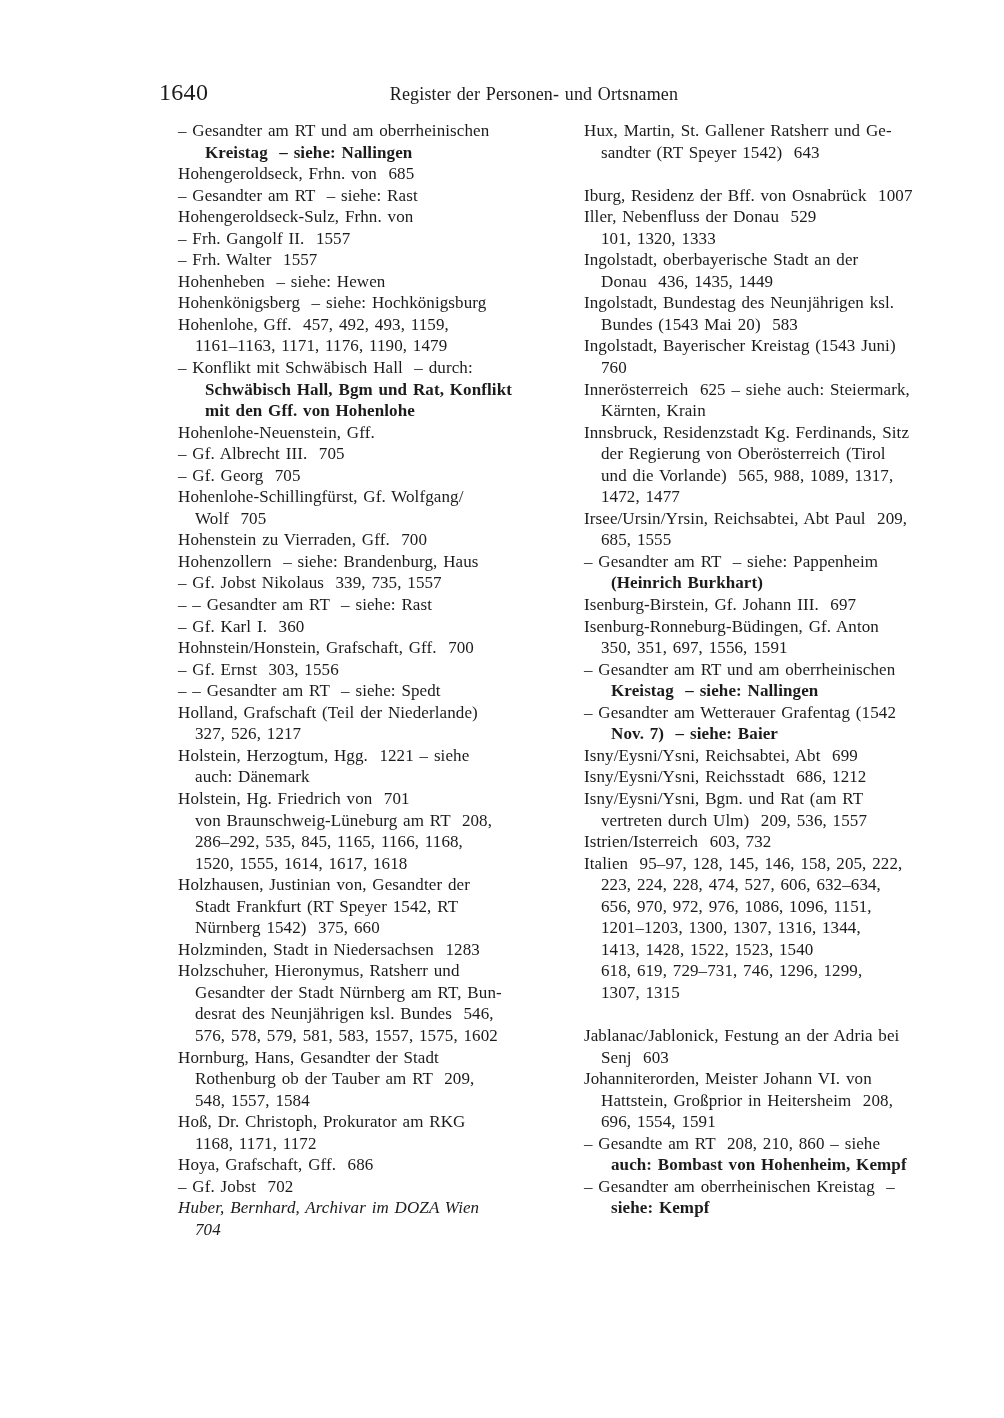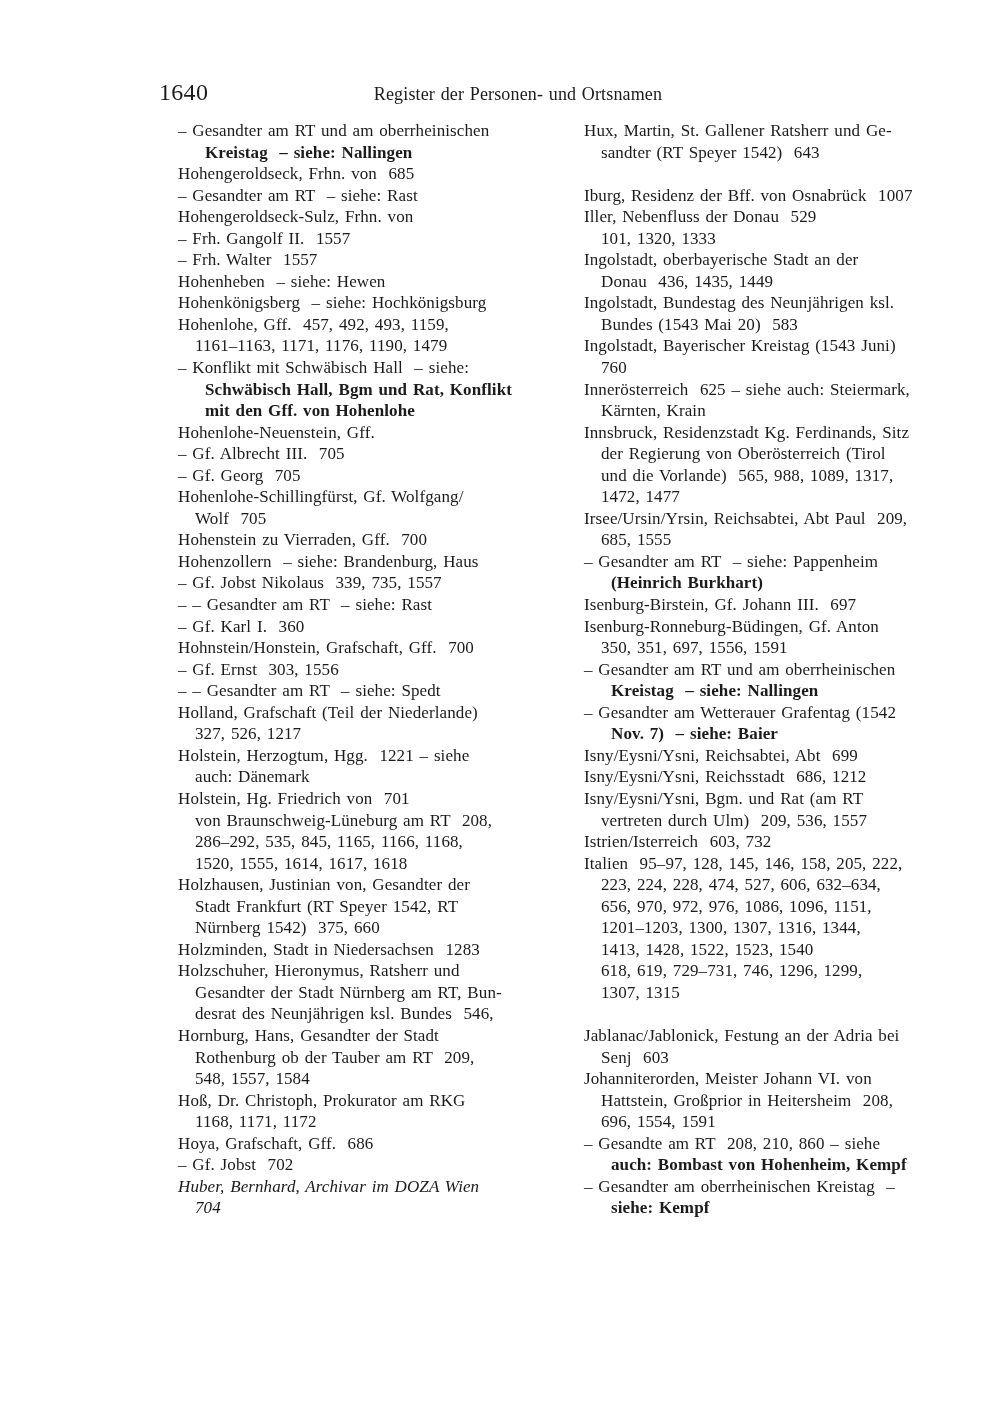--- a/index.html
+++ b/index.html
@@ -19,21 +19,21 @@
   .page-number {
     position: absolute;
     left: 159px;
     top: 80px;
     font-size: 24px;
     line-height: 24px;
     letter-spacing: 0.3px;
   }
   .running-header {
     position: absolute;
-    left: 518px;
+    left: 534px;
     top: 83px;
     transform: translateX(-50%);
     font-size: 18px;
     line-height: 22px;
     white-space: nowrap;
     letter-spacing: 0.15px;
     word-spacing: 1px;
   }
   .col {
     position: absolute;
@@ -66,21 +66,21 @@
       <div class="line i2">Kreistag  – siehe: Nallingen</div>
       <div class="line">Hohengeroldseck, Frhn. von  685</div>
       <div class="line">– Gesandter am RT  – siehe: Rast</div>
       <div class="line">Hohengeroldseck-Sulz, Frhn. von</div>
       <div class="line">– Frh. Gangolf II.  1557</div>
       <div class="line">– Frh. Walter  1557</div>
       <div class="line">Hohenheben  – siehe: Hewen</div>
       <div class="line">Hohenkönigsberg  – siehe: Hochkönigsburg</div>
       <div class="line">Hohenlohe, Gff.  457, 492, 493, 1159,</div>
       <div class="line i1">1161–1163, 1171, 1176, 1190, 1479</div>
-      <div class="line">– Konflikt mit Schwäbisch Hall  – siehe:</div>
+      <div class="line">– Konflikt mit Schwäbisch Hall  – durch:</div>
       <div class="line i2">Schwäbisch Hall, Bgm und Rat, Konflikt</div>
       <div class="line i2">mit den Gff. von Hohenlohe</div>
       <div class="line">Hohenlohe-Neuenstein, Gff.</div>
       <div class="line">– Gf. Albrecht III.  705</div>
       <div class="line">– Gf. Georg  705</div>
       <div class="line">Hohenlohe-Schillingfürst, Gf. Wolfgang/</div>
       <div class="line i1">Wolf  705</div>
       <div class="line">Hohenstein zu Vierraden, Gff.  700</div>
       <div class="line">Hohenzollern  – siehe: Brandenburg, Haus</div>
       <div class="line">– Gf. Jobst Nikolaus  339, 735, 1557</div>
@@ -97,20 +97,21 @@
       <div class="line i1">von Braunschweig-Lüneburg am RT  208,</div>
       <div class="line i1">286–292, 535, 845, 1165, 1166, 1168,</div>
       <div class="line i1">1520, 1555, 1614, 1617, 1618</div>
       <div class="line">Holzhausen, Justinian von, Gesandter der</div>
       <div class="line i1">Stadt Frankfurt (RT Speyer 1542, RT</div>
       <div class="line i1">Nürnberg 1542)  375, 660</div>
       <div class="line">Holzminden, Stadt in Niedersachsen  1283</div>
       <div class="line">Holzschuher, Hieronymus, Ratsherr und</div>
       <div class="line i1">Gesandter der Stadt Nürnberg am RT, Bun-</div>
       <div class="line i1">desrat des Neunjährigen ksl. Bundes  546,</div>
+      <div class="line i1">576, 578, 579, 581, 583, 1557, 1575, 1602</div>
       <div class="line">Hornburg, Hans, Gesandter der Stadt</div>
       <div class="line i1">Rothenburg ob der Tauber am RT  209,</div>
       <div class="line i1">548, 1557, 1584</div>
       <div class="line">Hoß, Dr. Christoph, Prokurator am RKG</div>
       <div class="line i1">1168, 1171, 1172</div>
       <div class="line">Hoya, Grafschaft, Gff.  686</div>
       <div class="line">– Gf. Jobst  702</div>
       <div class="line italic">Huber, Bernhard, Archivar im DOZA Wien</div>
       <div class="line i1 italic">704</div>
     </div>

